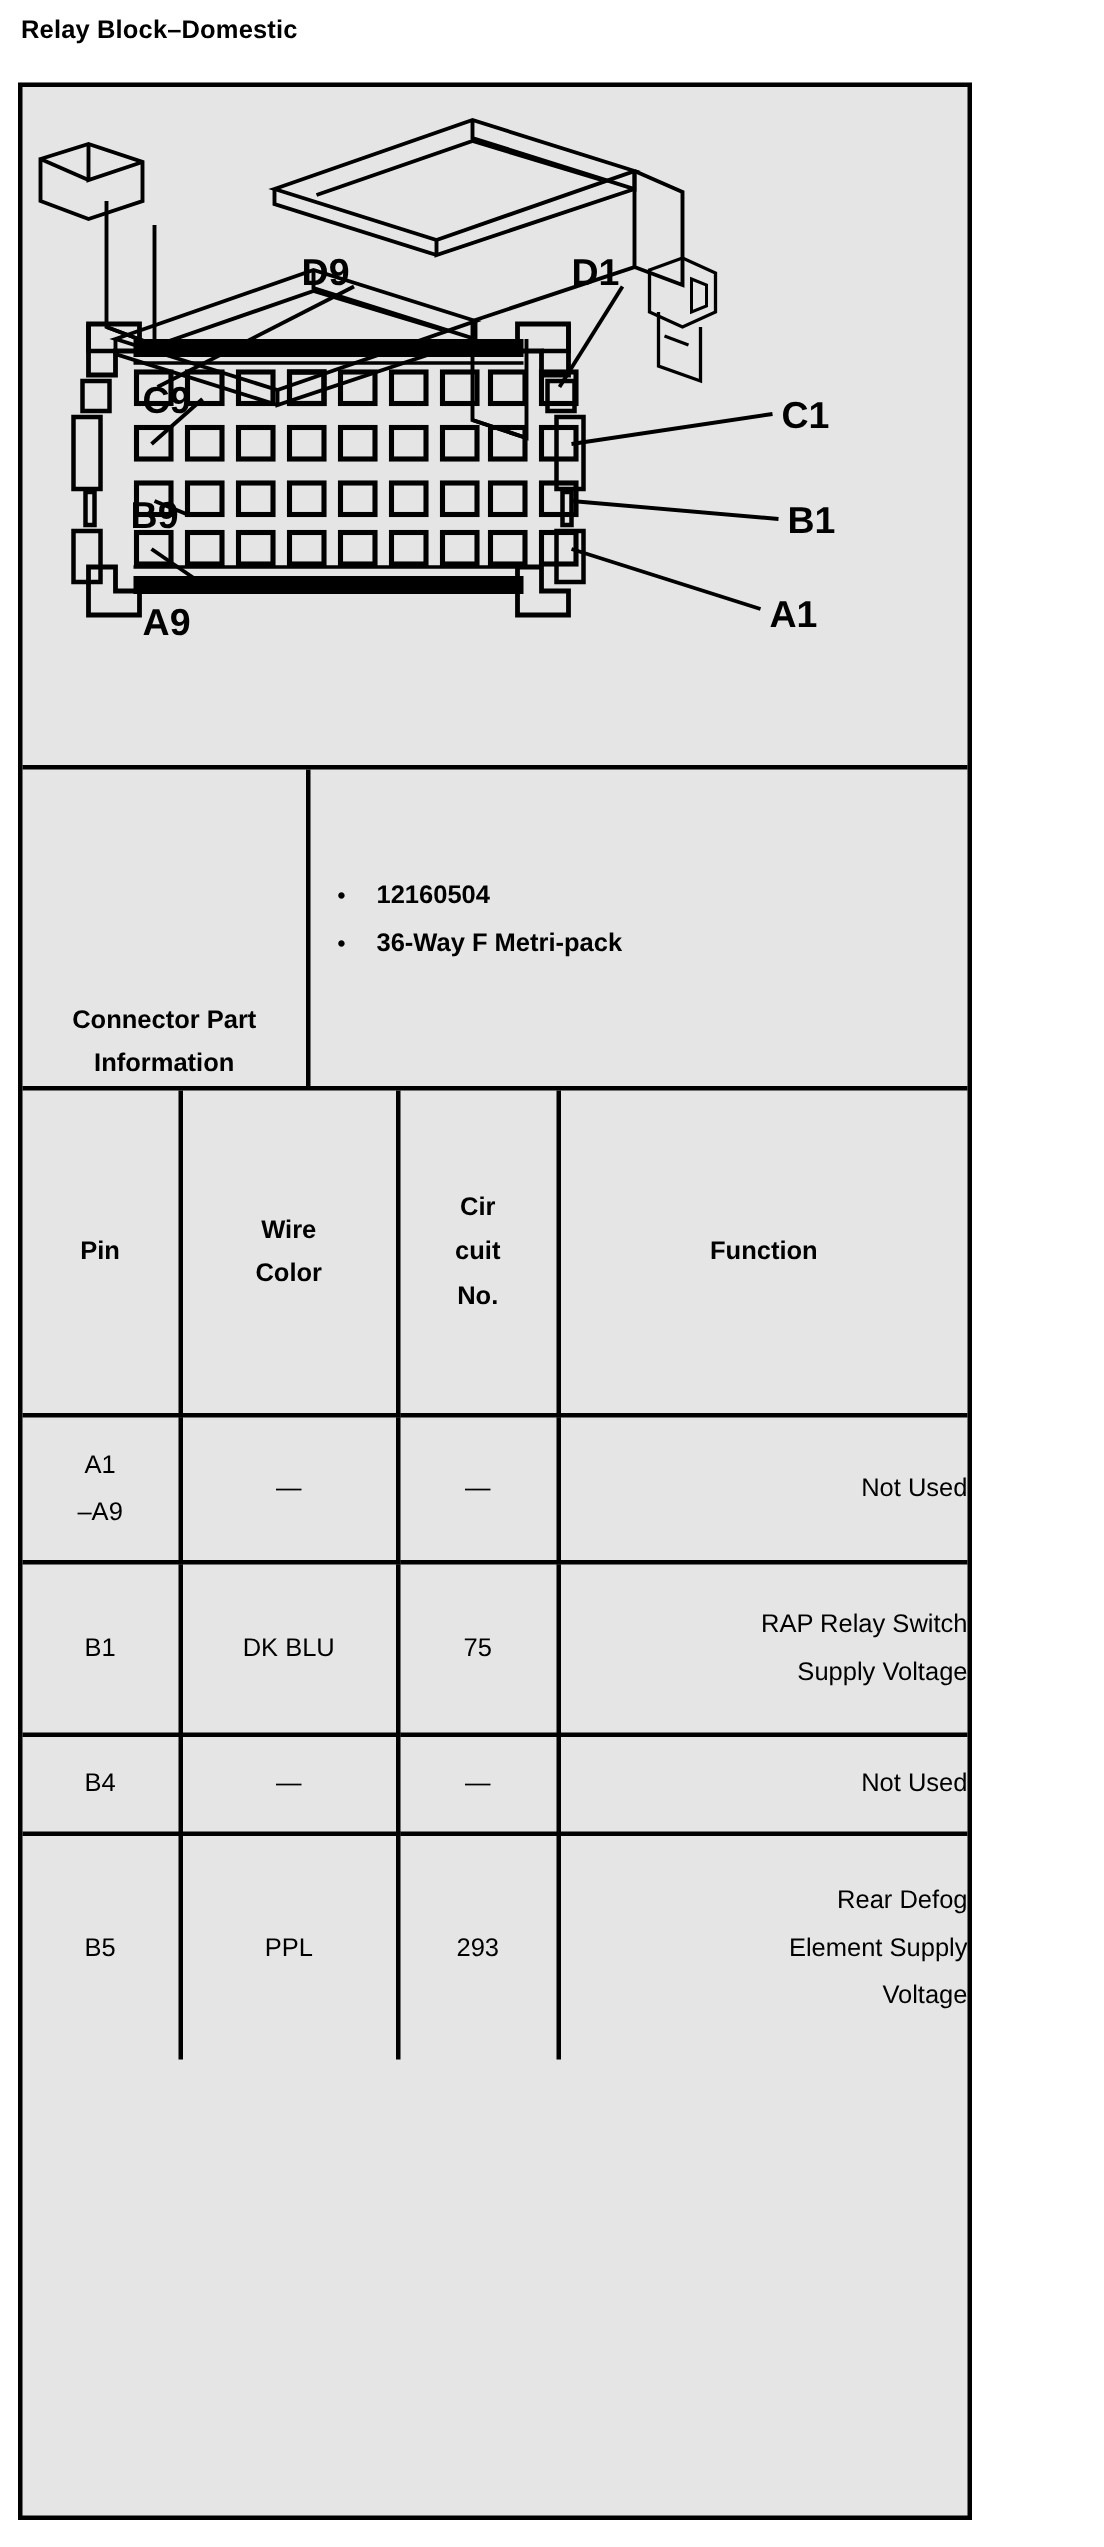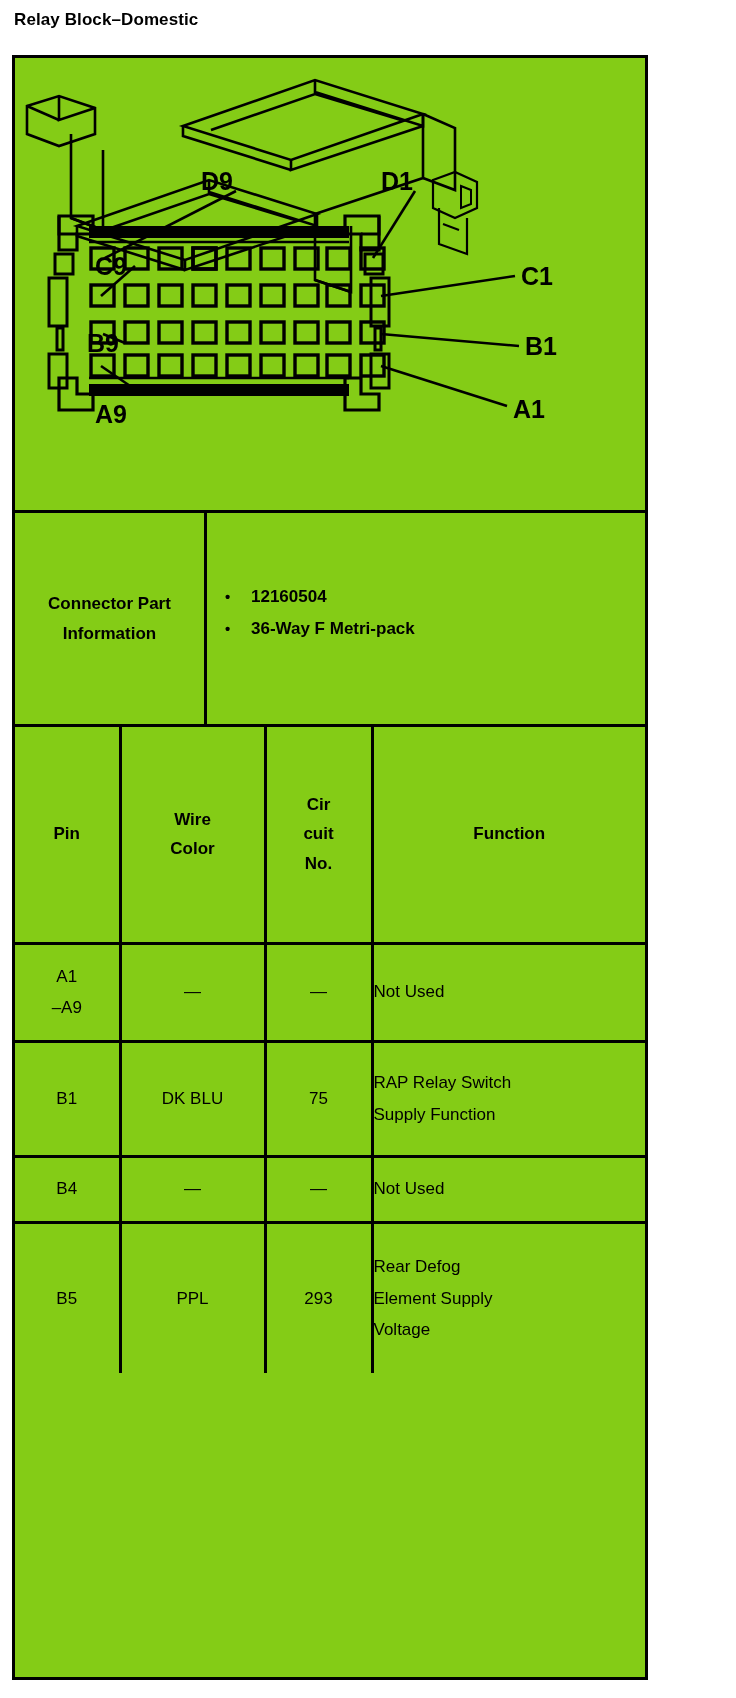--- a/index.html
+++ b/index.html
@@ -29,21 +29,21 @@
   }
 
   
   #frame {
     position: absolute;
     left: 12px;
     top: 55px;
     width: 636px;
     height: 1625px;
     border: 3px solid #000;
-    background: #84cc16;
+    background: #e5e5e5;
   }
 
   
   #illustration {
     position: absolute;
     left: 0;
     top: 0;
     width: 630px;
     height: 455px;
     border-bottom: 3px solid #000;
@@ -58,21 +58,21 @@
     top: 455px;
     width: 630px;
     height: 214px;
     border-bottom: 3px solid #000;
     display: flex;
   }
   #cpi-label {
     width: 192px;
     border-right: 3px solid #000;
     display: flex;
-    align-items: center;
+    align-items: flex-end;
     justify-content: center;
     text-align: center;
     font-size: 17px;
     font-weight: bold;
     line-height: 1.75;
     padding: 0 8px;
   }
   #cpi-value {
     flex: 1;
     display: flex;
@@ -134,21 +134,21 @@
 
   #pintable tbody td {
     font-size: 17px;
     font-weight: normal;
     line-height: 1.85;
   }
   td.cell-pin, td.cell-wire, td.cell-circ {
     text-align: center;
   }
   td.cell-func {
-    text-align: left;
+    text-align: right;
     padding-left: 14px;
   }
   .pin-sub { display: block; }
 
   .r-a1 td { height: 98px; }
   .r-b1 td { height: 115px; }
   .r-b2 td { height: 65px; }
   .r-b3 td { height: 111px; }
   .r-b4 td { height: 66px; margin-left: 44px; }
   .r-b5 td { height: 151px; }
@@ -349,21 +349,21 @@
           <div>Not Used</div>
         </td>
       </tr>
 
       <tr class="r-b1">
         <td class="cell-pin">B1</td>
         <td class="cell-wire">DK BLU</td>
         <td class="cell-circ">75</td>
         <td class="cell-func">
           <div>RAP Relay Switch</div>
-          <div>Supply Function</div>
+          <div>Supply Voltage</div>
         </td>
       </tr>
 
 
 
       <tr class="r-b4">
         <td class="cell-pin">B4</td>
         <td class="cell-wire">—</td>
         <td class="cell-circ">—</td>
         <td class="cell-func">

